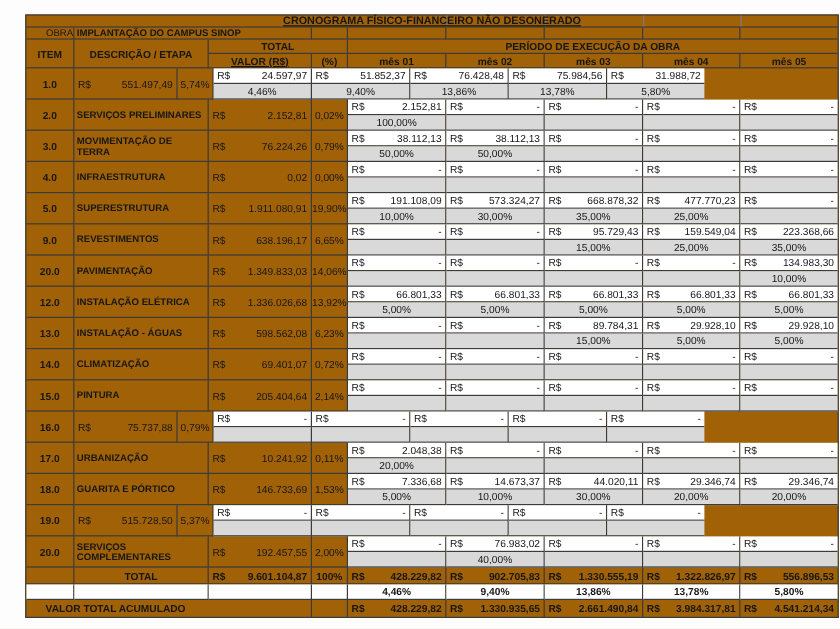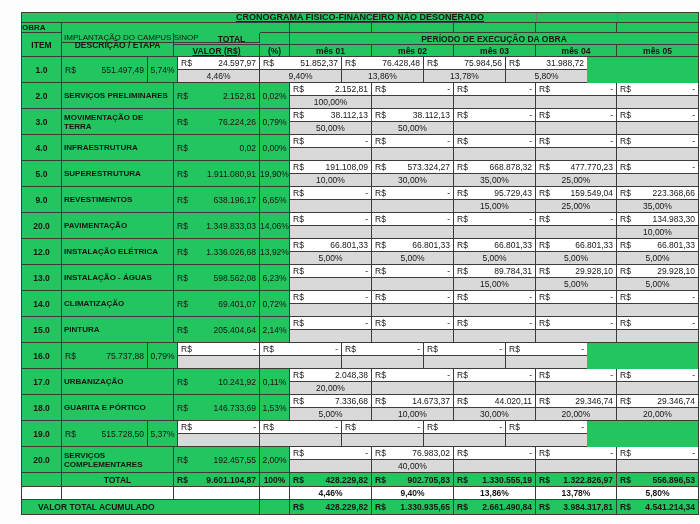--- a/index.html
+++ b/index.html
@@ -4,39 +4,39 @@
 <style>
   html,body{margin:0;padding:0;}
   body{
     width:700px;height:524px;background:#ffffff;overflow:hidden;
     font-family:"Liberation Sans", sans-serif;color:#161616;
     -webkit-font-smoothing:antialiased;
   }
   .screen{position:relative;width:700px;height:524px;background:#fdfdfd;}
   .table{
     position:absolute;left:21px;top:12px;width:676px;
-    border:1px solid #3b3b3b;background:#22c55e;box-sizing:content-box;
+    border:1px solid #3b3b3b;background:#a16207;box-sizing:content-box;
   }
   *,*:before,*:after{box-sizing:border-box;}
   .table *{box-sizing:border-box;}
 
   
   .title-row{position:relative;height:10px;border-bottom:1px solid #3b3b3b;}
   .title-row .tick{position:absolute;top:0;width:1px;height:100%;background:#7c7c7c;}
   .title-text{
     position:absolute;left:0;top:-2px;width:100%;text-align:center;
     font-size:9px;font-weight:bold;line-height:12px;text-decoration:underline;
     letter-spacing:0;white-space:nowrap;
   }
 
   
   .obra-row{display:flex;height:10px;}
   .obra-row>div{border-right:1px solid #3b3b3b;border-bottom:1px solid #3b3b3b;height:10px;}
-  .obra-label{width:40px;font-size:8px;font-weight:bold;line-height:9px;text-align:left;}
-  .obra-value{width:198px;font-size:8px;font-weight:normal;line-height:9px;padding-left:2px;white-space:nowrap;margin-top:10px;}
+  .obra-label{width:40px;font-size:8px;font-weight:normal;line-height:9px;text-align:right;}
+  .obra-value{width:198px;font-size:8px;font-weight:bold;line-height:9px;padding-left:2px;white-space:nowrap;}
   .obra-pct{width:30px;}
   .obra-m{width:82px;}
   .obra-m4{width:81px;}
   .obra-m5{width:81px;border-right:none !important;}
 
   
   .hdr{display:grid;grid-template-columns:40px 112px 86px 30px 82px 82px 82px 81px 81px;grid-template-rows:12px 12px;}
   .hdr>div{
     border-right:1px solid #3b3b3b;border-bottom:1px solid #3b3b3b;
     display:flex;align-items:center;justify-content:center;

